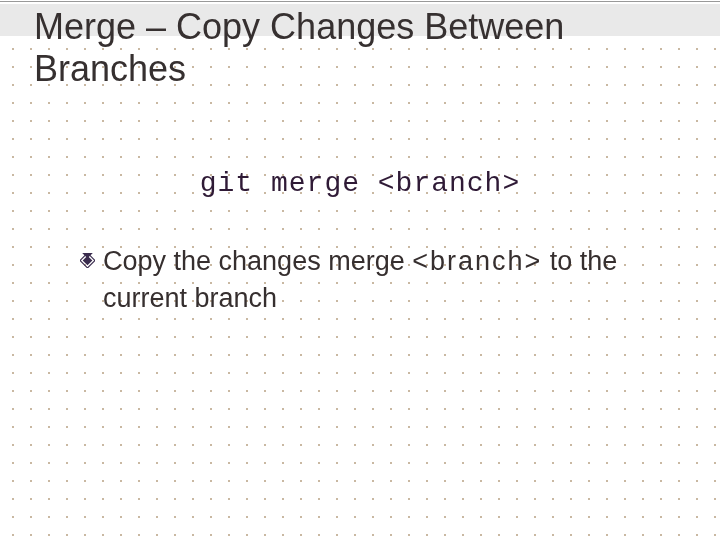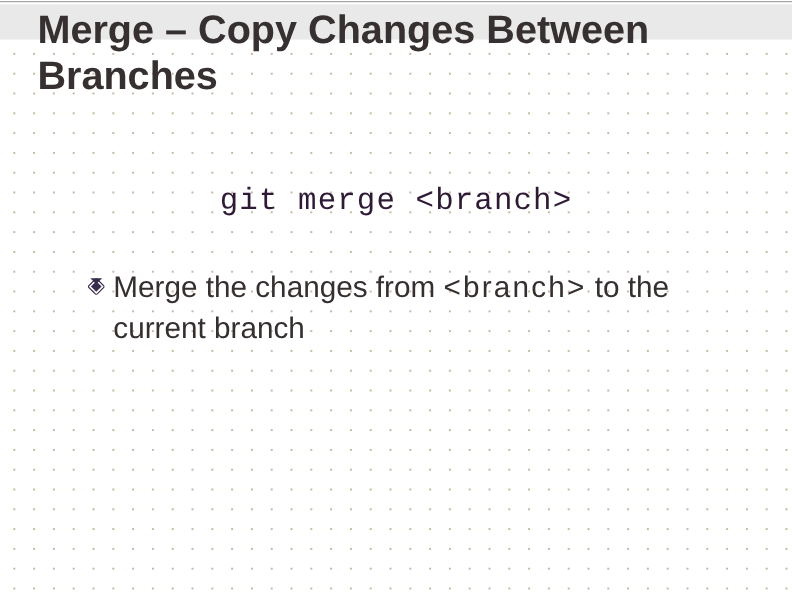--- a/index.html
+++ b/index.html
@@ -46,21 +46,21 @@
   }
 
   .title {
     position: absolute;
     top: 6px;
     left: 34px;
     width: 640px;
     font-size: 36px;
     line-height: 42px;
     color: #363030;
-    font-weight: 700;
+    font-weight: 400;
     letter-spacing: 0px;
   }
 
   .cmd {
     position: absolute;
     top: 168px;
     left: 0;
     width: 720px;
     text-align: center;
     font-family: "Courier New", Courier, monospace;
@@ -112,15 +112,15 @@
 
 <div class="bullet-row">
   <span class="bullet-icon">
     <svg width="15" height="15" viewBox="0 0 14 14">
       <rect x="3.5" y="-3.5" width="7" height="7" transform="rotate(45 7 0)" fill="#3a2c4e" stroke="#3a2c4e" stroke-width="0"></rect>
       <polygon points="7,0 14,7 7,14 0,7" fill="none" stroke="#3a2c4e" stroke-width="1"></polygon>
       <polygon points="7,2.5 11.5,7 7,11.5 2.5,7" fill="#3a2c4e"></polygon>
     </svg>
   </span>
   <span class="bullet-text">
-    <span>Merge the changes from </span><span class="mono">&lt;branch&gt;</span><span> to the current branch</span>
+    <span>Copy the changes merge </span><span class="mono">&lt;branch&gt;</span><span> to the current branch</span>
   </span>
 </div>
 
 </body></html>

